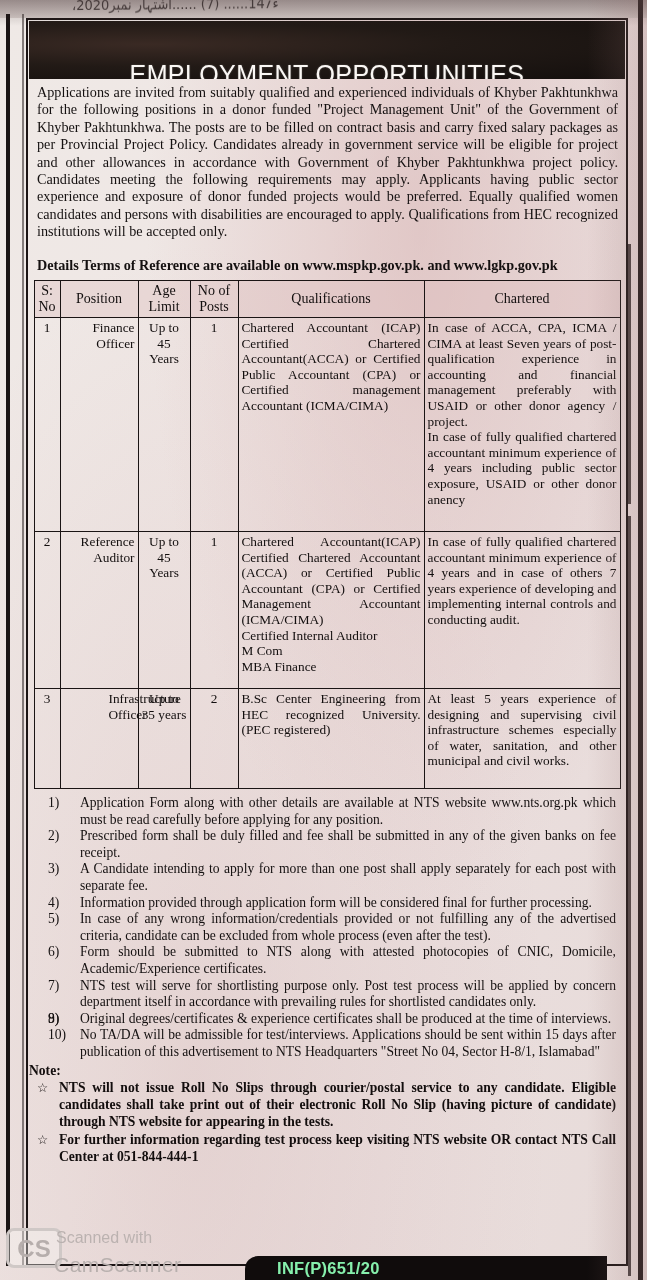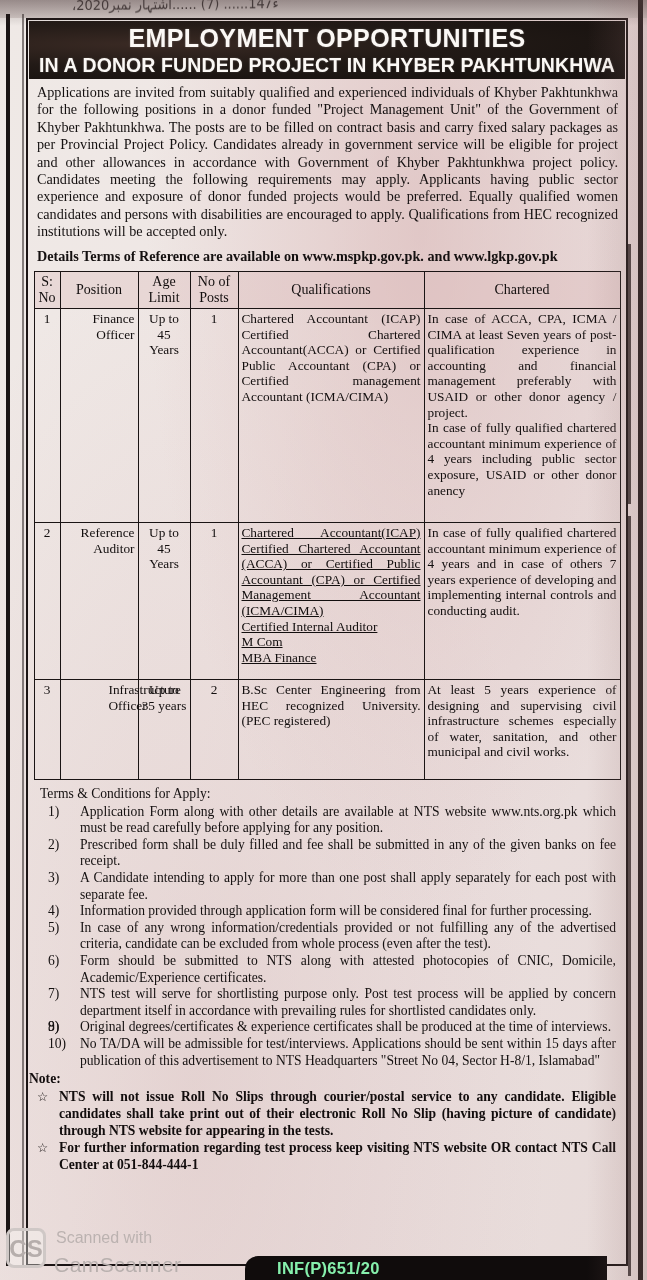--- a/index.html
+++ b/index.html
@@ -77,41 +77,42 @@
     height: 58px;
     background:
       radial-gradient(ellipse at 20% 40%, #3a2a24 0%, #221a16 45%, #140f0d 100%);
     color: #fbf8f5;
     text-align: center;
     font-family: "Liberation Sans", sans-serif;
     position: relative;
     overflow: hidden;
   }
   .banner-l1 {
-    font-size: 25px; font-weight: 700; letter-spacing: .4px;
+    font-size: 25px; font-weight: 400; letter-spacing: .4px;
     line-height: 30px; padding-top: 2px;
     text-shadow: 0 0 2px rgba(255,255,255,.25);
+    margin-top: 36px;
   }
   .banner-l2 {
     font-size: 19.5px; font-weight: 700; letter-spacing: .1px;
     line-height: 24px;
     text-shadow: 0 0 2px rgba(255,255,255,.2);
   }
 
   .intro {
     padding: 4px 8px 2px 9px;
     font-size: 14.2px;
     line-height: 17.4px;
     text-align: justify;
     color: #141010;
   }
   .intro p { margin: 0; }
   .intro .details {
     font-weight: bold;
-    margin-top: 7px;
+    margin-top: 16px;
     text-align: left;
   }
 
   
   table.jobs {
     border-collapse: collapse;
     margin: 4px auto 0 auto;
     width: 586px;
     table-layout: fixed;
     font-size: 13.3px;
@@ -203,21 +204,21 @@
   
   .cs-wm {
     position: absolute; left: 0px; bottom: 0px;
     width: 250px; height: 58px;
     font-family: "Liberation Sans", sans-serif;
     color: #b9b2b0;
     pointer-events: none;
   }
   .cs-logo {
     position: absolute; left: 6px; top: 6px;
-    width: 40px; height: 40px;
+    width: 56px; height: 40px;
     border: 3px solid #cfc8c6;
     border-radius: 8px;
     color: #b6aeac;
     font-size: 24px; font-weight: 700;
     text-align: center; line-height: 36px;
     background: rgba(250,248,247,0.35);
   }
   .cs-small {
     position: absolute; left: 56px; top: 7px;
     font-size: 16px; color: #b4acaa; opacity:.85;
@@ -285,39 +286,38 @@
           <td class="c-posts" style="white-space: pre-line;">1</td>
           <td class="c-qual" style="white-space: pre-line;">Chartered Accountant (ICAP) Certified Chartered Accountant(ACCA) or Certified Public Accountant (CPA) or Certified management Accountant (ICMA/CIMA)</td>
           <td class="c-exp" style="white-space: pre-line;">In case of ACCA, CPA, ICMA / CIMA at least Seven years of post-qualification experience in accounting and financial management preferably with USAID or other donor agency / project.
 In case of fully qualified chartered accountant minimum experience of 4 years including public sector exposure, USAID or other donor anency</td>
         </tr>
         <tr style="height:157px;">
           <td class="c-sno" style="white-space: pre-line;">2</td>
           <td class="c-pos" style="white-space: pre-line;">Reference Auditor</td>
           <td class="c-age" style="white-space: pre-line;">Up to 45 Years</td>
           <td class="c-posts" style="white-space: pre-line;">1</td>
-          <td class="c-qual" style="white-space: pre-line; text-decoration: underline;">Chartered Accountant(ICAP) Certified Chartered Accountant (ACCA) or Certified Public Accountant (CPA) or Certified Management Accountant (ICMA/CIMA)
+          <td class="c-qual" style="white-space: pre-line;">Chartered Accountant(ICAP) Certified Chartered Accountant (ACCA) or Certified Public Accountant (CPA) or Certified Management Accountant (ICMA/CIMA)
 Certified Internal Auditor
 M Com
 MBA Finance</td>
           <td class="c-exp" style="white-space: pre-line;">In case of fully qualified chartered accountant minimum experience of 4 years and in case of others 7 years experience of developing and implementing internal controls and conducting audit.</td>
         </tr>
         <tr style="height:100px;">
           <td class="c-sno" style="white-space: pre-line;">3</td>
           <td class="c-pos" style="white-space: pre-line; padding-left: 48px;">Infrastructure Officer</td>
           <td class="c-age" style="white-space: pre-line;">Up to 35 years</td>
           <td class="c-posts" style="white-space: pre-line;">2</td>
           <td class="c-qual" style="white-space: pre-line;">B.Sc Center Engineering from HEC recognized University. (PEC registered)</td>
           <td class="c-exp" style="white-space: pre-line;">At least 5 years experience of designing and supervising civil infrastructure schemes especially of water, sanitation, and other municipal and civil works.</td>
         </tr>
       </tbody>
     </table>
 
     <div class="terms">
-      <div class="terms-title">Terms &amp; Conditions for Apply:</div>
       <ol class="terms-list">
         <li><span class="num">1)</span><span>Application Form along with other details are available at NTS website www.nts.org.pk which must be read carefully before applying for any position.</span></li>
         <li><span class="num">2)</span><span>Prescribed form shall be duly filled and fee shall be submitted in any of the given banks on fee receipt.</span></li>
         <li><span class="num">3)</span><span>A Candidate intending to apply for more than one post shall apply separately for each post with separate fee.</span></li>
         <li><span class="num">4)</span><span>Information provided through application form will be considered final for further processing.</span></li>
         <li><span class="num">5)</span><span>In case of any wrong information/credentials provided or not fulfilling any of the advertised criteria, candidate can be excluded from whole process (even after the test).</span></li>
         <li><span class="num">6)</span><span>Form should be submitted to NTS along with attested photocopies of CNIC, Domicile, Academic/Experience certificates.</span></li>
         <li><span class="num">7)</span><span>NTS test will serve for shortlisting purpose only. Post test process will be applied by concern department itself in accordance with prevailing rules for shortlisted candidates only.</span></li>
         <li><span class="num">8)</span></li>
         <li><span class="num">9)</span><span>Original degrees/certificates &amp; experience certificates shall be produced at the time of interviews.</span></li>

